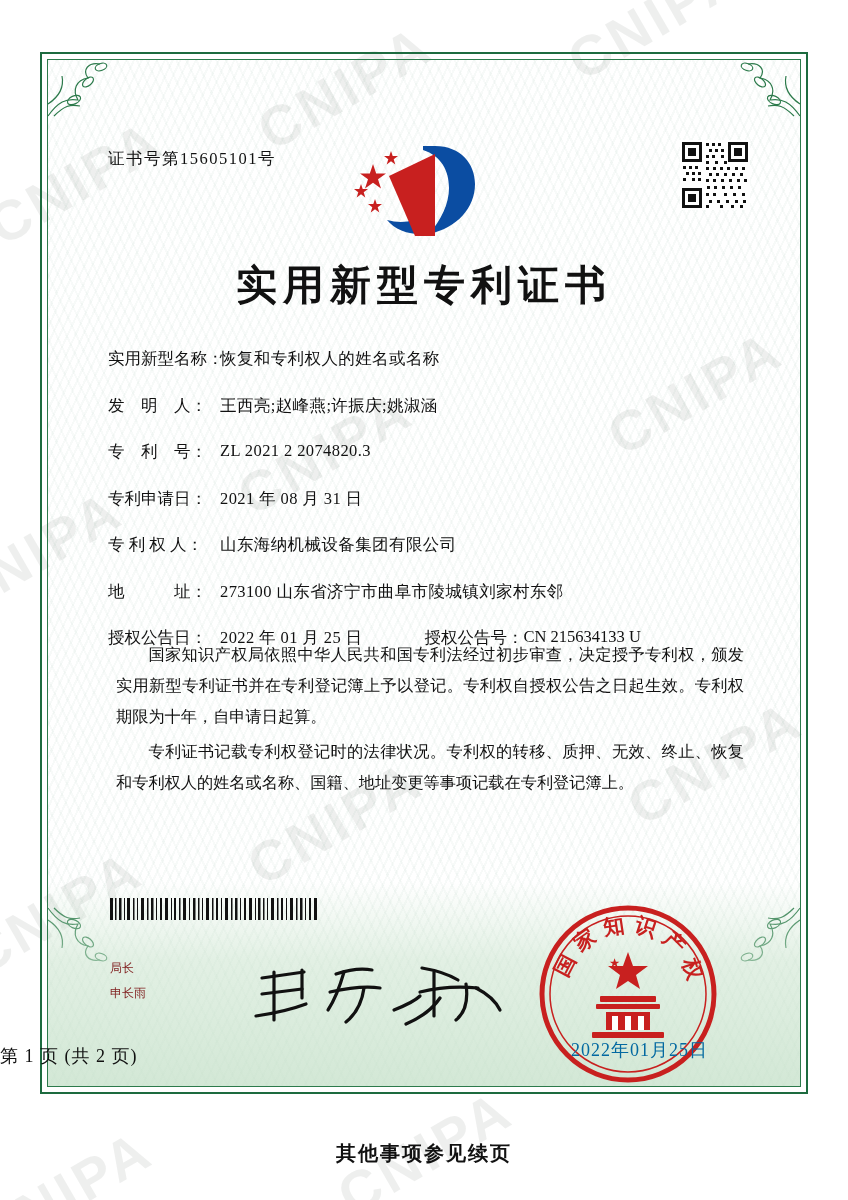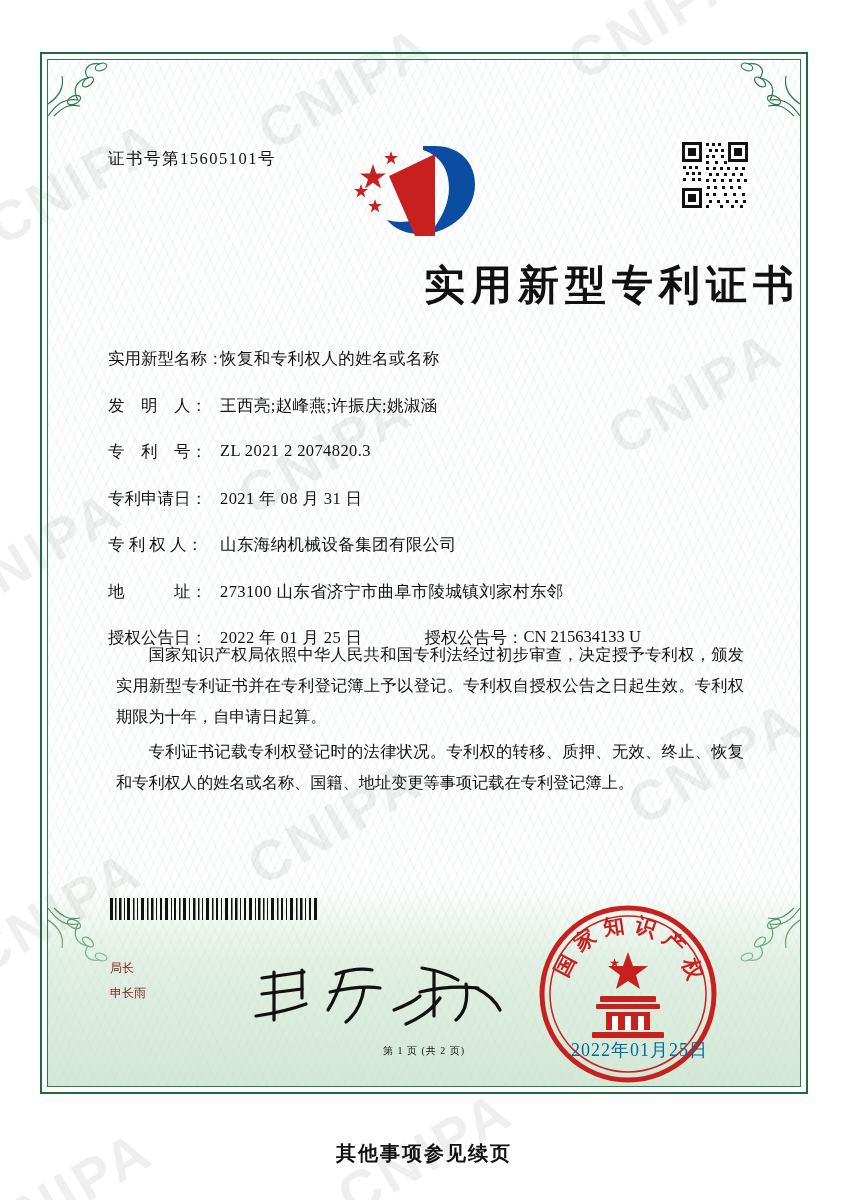--- a/index.html
+++ b/index.html
@@ -123,21 +123,21 @@
     width: 150px;
     height: 102px;
   }
   .logo svg { display: block; }
 
   .title {
     position: absolute;
     left: 0;
     right: 0;
     top: 198px;
-    text-align: right;
+    text-align: center;
     font-size: 41px;
     font-weight: 700;
     letter-spacing: 6px;
     color: #111;
     font-family: "DejaVu Serif", "Liberation Serif", serif;
   }
 
   .fields {
     position: absolute;
     left: 60px;
@@ -238,22 +238,21 @@
     color: #0369a1;
     letter-spacing: 1px;
     white-space: nowrap;
     margin-left: 8px;
   }
 
   .page-no {
     position: absolute;
     left: 0; right: 0;
     top: 1044px;
-    text-align: center;
-    font-size: 10px;
+    font-size: 18px;
     color: #111;
     letter-spacing: 1px;
     z-index: 2;
   }
 
   .footer-note {
     position: absolute;
     left: 0; right: 0;
     top: 1140px;
     text-align: center;

